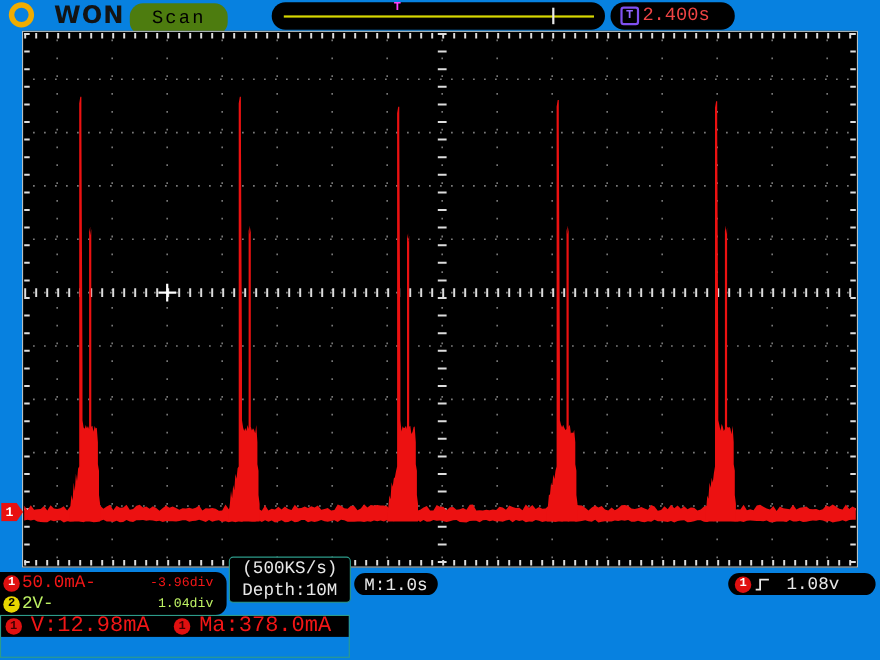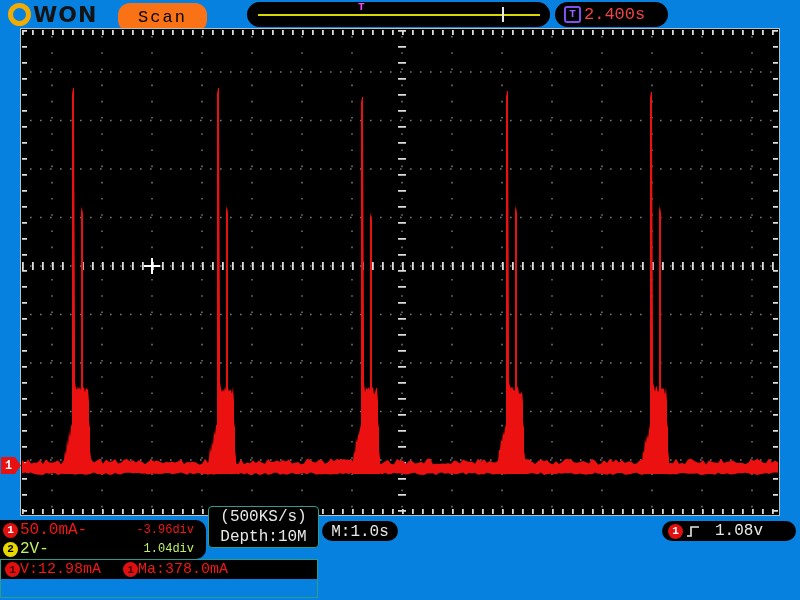--- a/index.html
+++ b/index.html
@@ -1,23 +1,23 @@
 <!DOCTYPE html>
 <html><head>
 <meta charset="utf-8">
 <style>
   html,body{margin:0;padding:0;}
   #stage{position:relative;width:800px;height:600px;background:#0781e0;overflow:hidden;
          font-family:"Liberation Mono",monospace;}
   .abs{position:absolute;}
   
-  #logo{left:8px;top:2px;display:flex;align-items:center;height:24px;}
+  #logo{left:8px;top:2px;display:flex;align-items:flex-start;height:24px;gap:16px;}
   #logo .ring{display:inline-block;width:13px;height:13px;border:5px solid #f0ac00;border-radius:50%;margin-right:2px;}
   #logo .word{font-family:"DejaVu Sans",sans-serif;font-weight:bold;font-size:22px;color:#131313;letter-spacing:1px;}
-  #scan-pill{left:118px;top:3px;width:89px;height:29px;background:#f97316;border-radius:12px;
+  #scan-pill{left:118px;top:3px;width:89px;height:29px;background:#4d7c0f;border-radius:12px;
              display:flex;align-items:center;justify-content:center;}
   #scan-pill span{font-size:17px;color:#000;letter-spacing:2px;}
   #trigview-pill{left:247px;top:2px;width:303px;height:25px;background:#000;border-radius:13px;}
   #trigview-line{left:11px;top:12px;width:282px;height:2px;background:#d8d800;}
   #trigview-tick{left:255px;top:5px;width:2px;height:15px;background:#e8e8e8;}
   #trigview-tmark{left:111px;top:-1px;font-size:11px;font-weight:bold;color:#ff40ff;}
   #ttime-pill{left:555px;top:2px;width:113px;height:25px;background:#000;border-radius:13px;
               display:flex;align-items:center;padding-left:9px;box-sizing:border-box;}
   #ttime-icon{width:13px;height:13px;border:2px solid #8050f0;border-radius:3px;display:flex;
               align-items:center;justify-content:center;margin-right:3px;}
@@ -48,21 +48,21 @@
   #mtime-pill{left:322px;top:521px;width:76px;height:20px;background:#000;border-radius:10px;
               display:flex;align-items:flex-end;justify-content:center;font-size:16px;}
   #trig-pill{left:662px;top:521px;width:134px;height:20px;background:#000;border-radius:10px;
              display:flex;align-items:center;padding-left:6px;box-sizing:border-box;}
   #trig-pill .val{font-size:16px;margin-left:14px;}
   #edge-icon{margin-left:3px;}
   
   #measure-box{left:0;top:559px;width:318px;height:39px;border:1px solid #2d9c8a;box-sizing:border-box;}
   #measure-strip{display:flex;align-items:center;height:19px;background:#000;padding-left:4px;}
   #measure-strip .m-item{display:flex;align-items:center;margin-right:22px;}
-  #measure-strip .m-label{font-size:15px;margin-left:0;}
+  #measure-strip .m-label{font-size:20px;margin-left:8px;}
 </style>
 </head>
 <body>
 
 <div id="stage">
 
   <div class="abs" id="logo">
     <span class="ring"></span>
     <span class="word">WON</span>
   </div>

